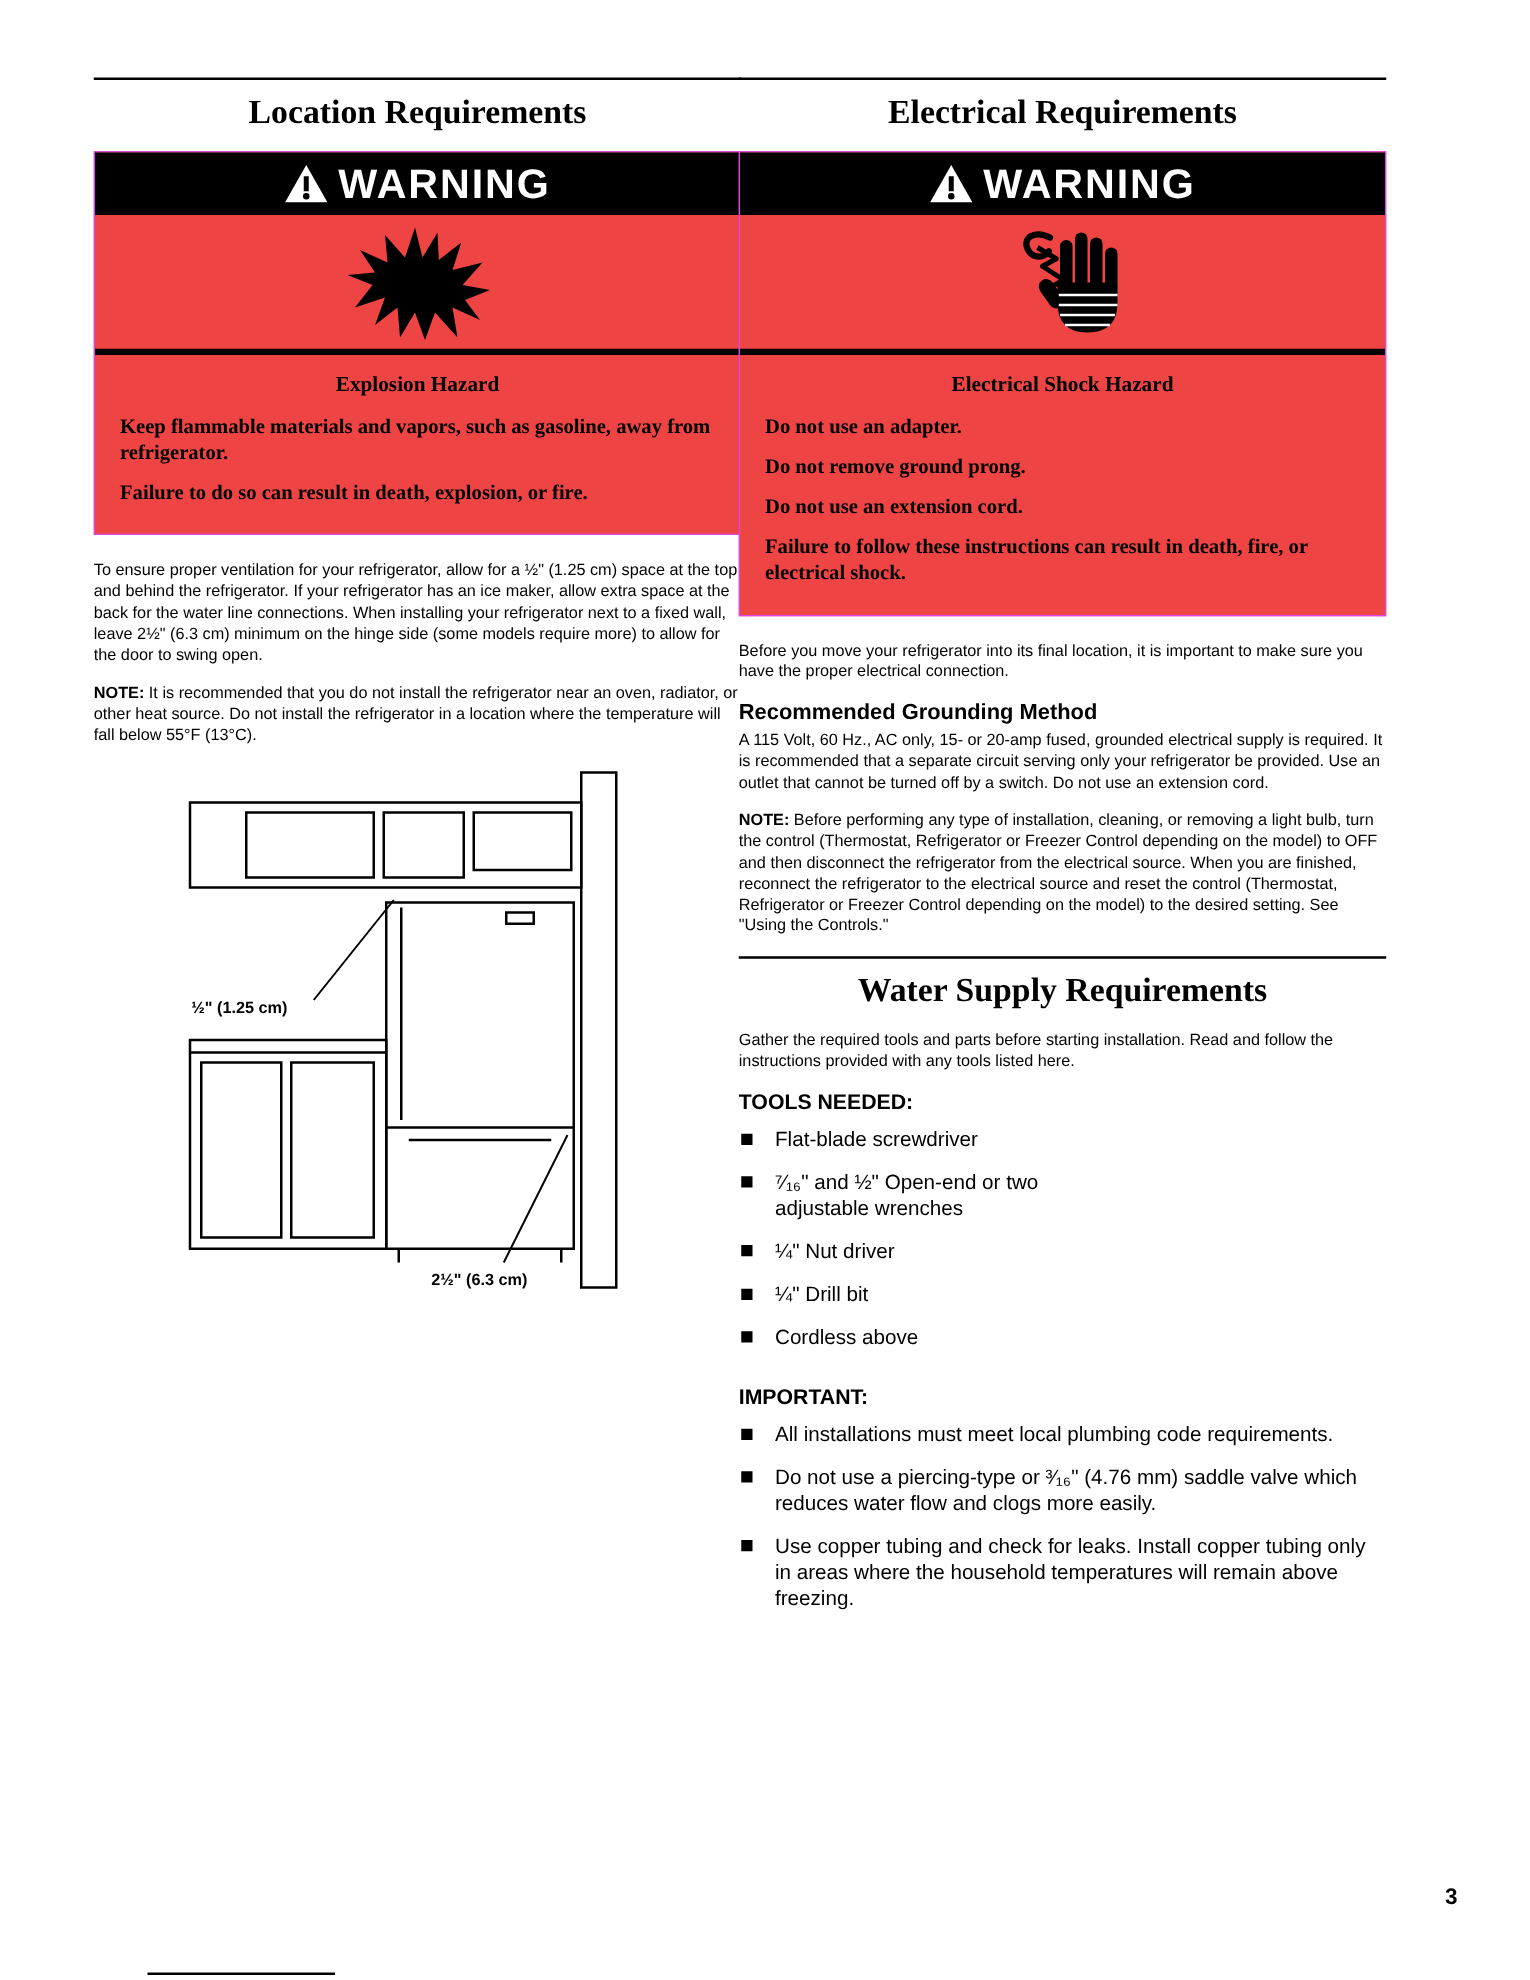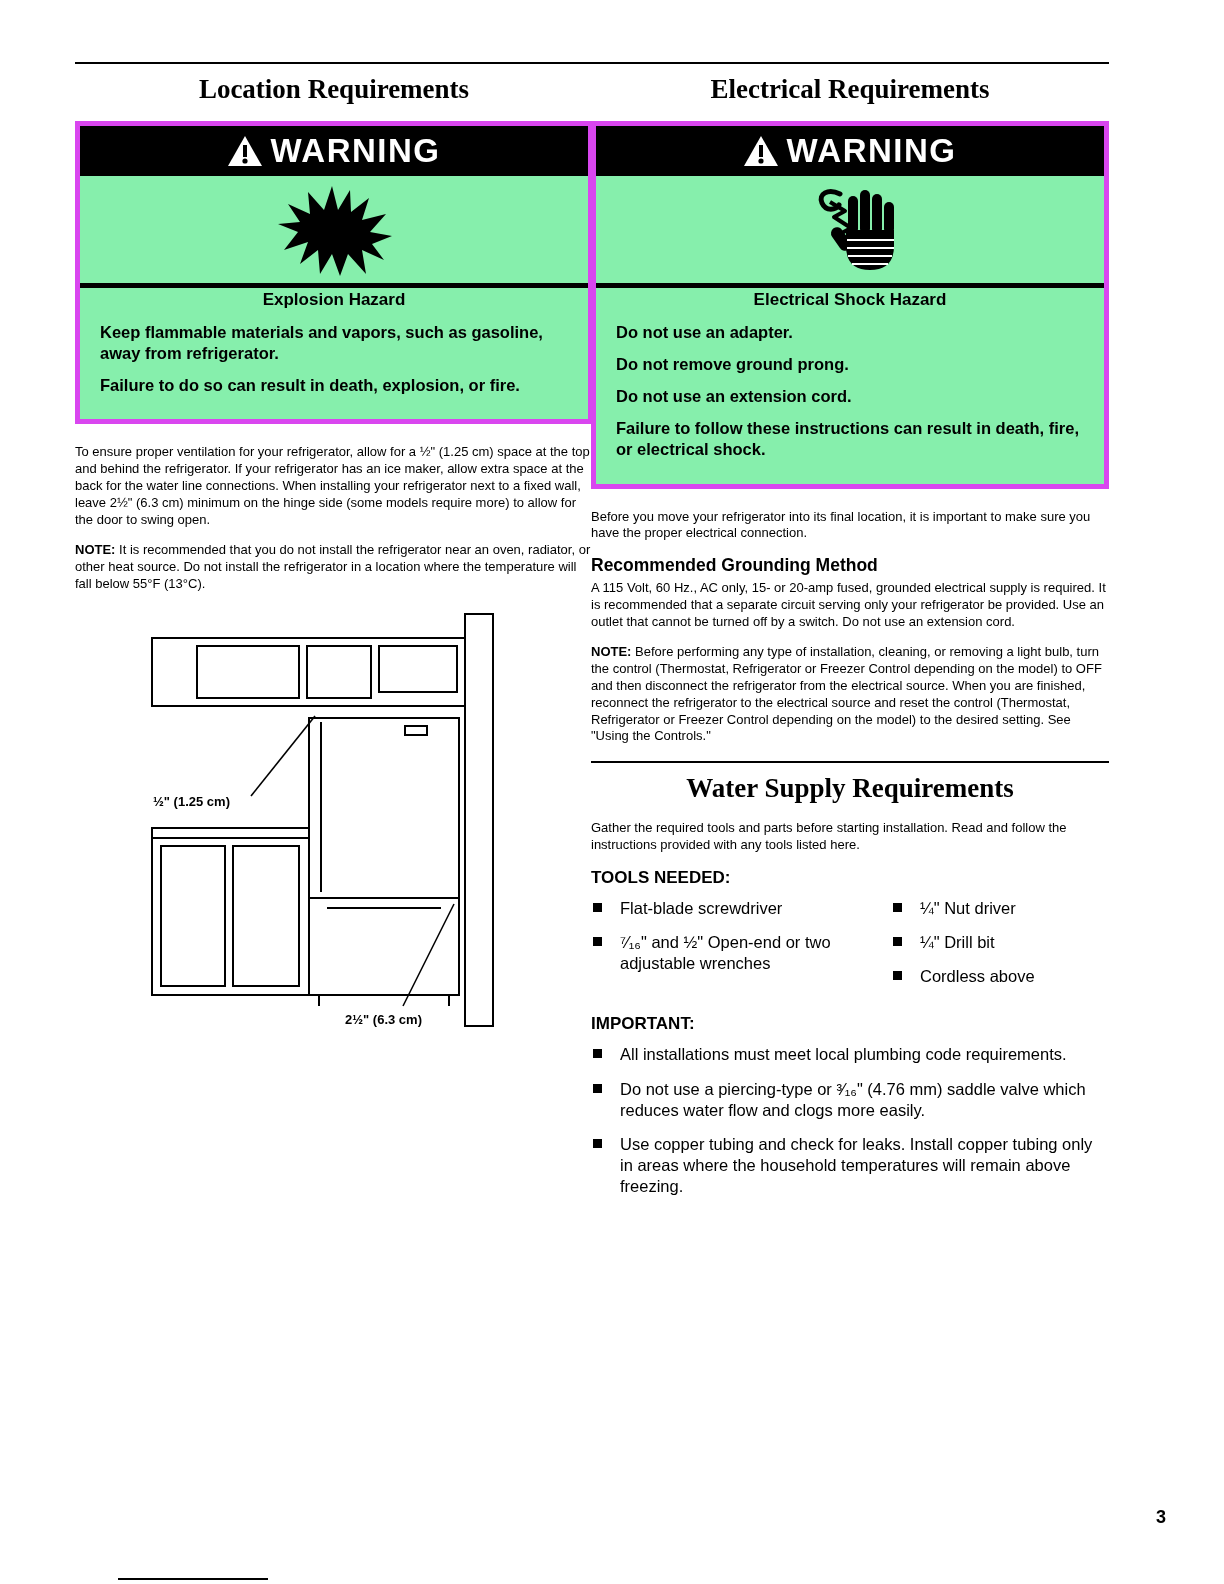--- a/index.html
+++ b/index.html
@@ -11,41 +11,41 @@
   }
   .col { position:absolute; top:62px; width:518px; }
   .col-left  { left:75px; }
   .col-right { left:591px; }
   .toprule { border-top:2px solid #000; }
   .section-title {
     font-family:"Liberation Serif","DejaVu Serif",serif;
     font-size:27px; font-weight:bold; text-align:center;
     margin:10px 0 16px 0;
   }
-  .warnbox { border:5px solid #d946ef; margin-bottom:20px; background:#86efac; }
+  .warnbox { border:1px solid #d946ef; margin-bottom:20px; background:#ef4444; }
   .warnhead {
     background:#000; color:#fff; height:50px;
     display:flex; align-items:center; justify-content:center; gap:9px;
     font-size:33px; font-weight:bold; letter-spacing:1.5px;
   }
   .warnicon-area {
     height:112px; display:flex; align-items:center; justify-content:center;
     border-bottom:5px solid #000;
   }
-  .warnbody { padding:2px 20px 12px 20px; }
+  .warnbody { padding:14px 20px 12px 20px;font-family:Liberation Serif, serif; }
   .hazard-title { text-align:center; font-weight:bold; font-size:17px; margin-bottom:12px; }
   .warnbody p { font-weight:bold; font-size:16.5px; line-height:1.28; margin-bottom:11px; }
   .bodytext { font-size:13px; line-height:1.3; margin-bottom:13px; }
   .bold-head { font-weight:bold; font-size:17px; margin:14px 0 10px 0; }
   .grounding-head { font-weight:bold; font-size:17.5px; margin:4px 0 4px 0; }
   .diagram { margin:18px 0 0 72px; }
   .diagram svg { display:block; }
   .diagram text { font-family:"Liberation Sans","DejaVu Sans",sans-serif; font-size:13px; font-weight:bold; fill:#000; }
   .water-rule { margin-top:16px; }
-  .tools-grid { display:flex; margin-bottom:4px; }
+  .tools-grid { display:flex; margin-bottom:4px;flex-direction:column; }
   .tools-col-left  { width:296px; margin-right:4px; }
   .tools-col-right { flex:1; }
   .li { display:flex; align-items:flex-start; font-size:16.5px; line-height:1.28; margin-bottom:13px; }
   .sq { width:9px; height:9px; background:#000; flex:none; margin:5px 18px 0 2px; }
   .page-number { position:absolute; right:58px; bottom:56px; font-size:18px; font-weight:bold; }
   .footer-rule { position:absolute; left:118px; bottom:4px; width:150px; border-top:2px solid #000; }
 </style>
 </head>
 <body>
 

